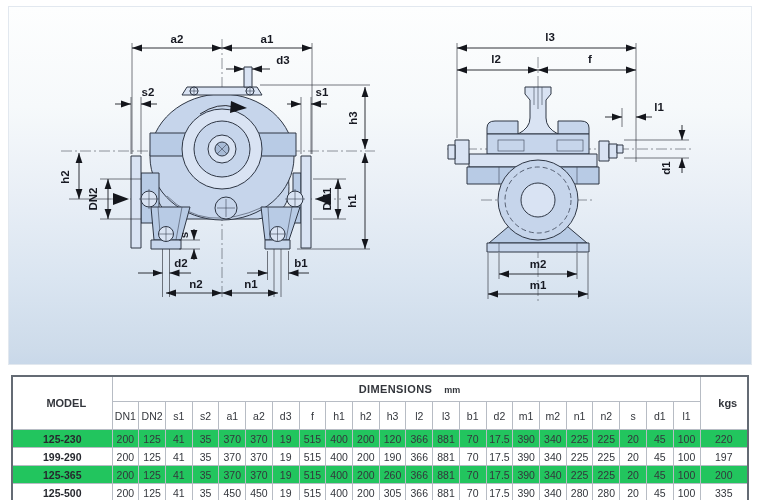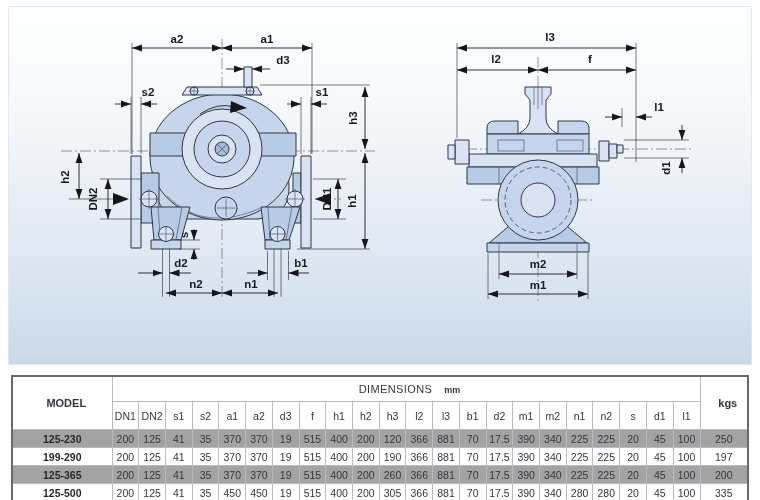--- a/index.html
+++ b/index.html
@@ -22,23 +22,23 @@
 
   .tbl-wrap{position:absolute;left:11px;top:375px;width:738px;}
   table{width:738px;border-collapse:collapse;table-layout:fixed;font-size:10.5px;
     color:#33363c;background:#fff;border:2px solid #646b74;}
   col.model{width:100px;} col.kgs{width:48px;}
   th,td{border:1px solid #b7bcc4;text-align:center;padding:0;height:17px;
     font-weight:normal;overflow:hidden;white-space:nowrap;}
   thead tr.hr1 th{height:24px;}
   thead tr.hr2 th{height:27px;}
   th.model-h,th.kgs-h{font-weight:bold;font-size:11px;padding-left:8px;}
-  .dims-h{font-weight:normal;font-size:11px;letter-spacing:.4px;padding-left:7px;}
+  .dims-h{font-weight:bold;font-size:11px;letter-spacing:.4px;padding-left:7px;}
   .unit{font-weight:bold;font-size:9px;margin-left:12px;}
-  tbody tr.stripe{background:#a3a3a3;}
+  tbody tr.stripe{background:#22c55e;}
   tbody th.model-cell{font-weight:bold;font-size:10.5px;color:#26282e;}
 </style>
 </head>
 <body>
 
 <div class="panel">
 <svg width="742" height="357" viewBox="8 6 742 357">
   <defs>
     <marker id="ah" markerUnits="userSpaceOnUse" markerWidth="11" markerHeight="8" refX="10" refY="4" orient="auto-start-reverse">
       <path d="M0,0.6 L10,4 L0,7.4 Z" fill="#14161c"></path>
@@ -276,21 +276,21 @@
           <td>881</td>
           <td>70</td>
           <td>17.5</td>
           <td>390</td>
           <td>340</td>
           <td>225</td>
           <td>225</td>
           <td>20</td>
           <td>45</td>
           <td>100</td>
-          <td>250</td>
+          <td>220</td>
         </tr>
         <tr>
           <th class="model-cell">199-290</th>
           <td>200</td>
           <td>125</td>
           <td>41</td>
           <td>35</td>
           <td>370</td>
           <td>370</td>
           <td>19</td>

